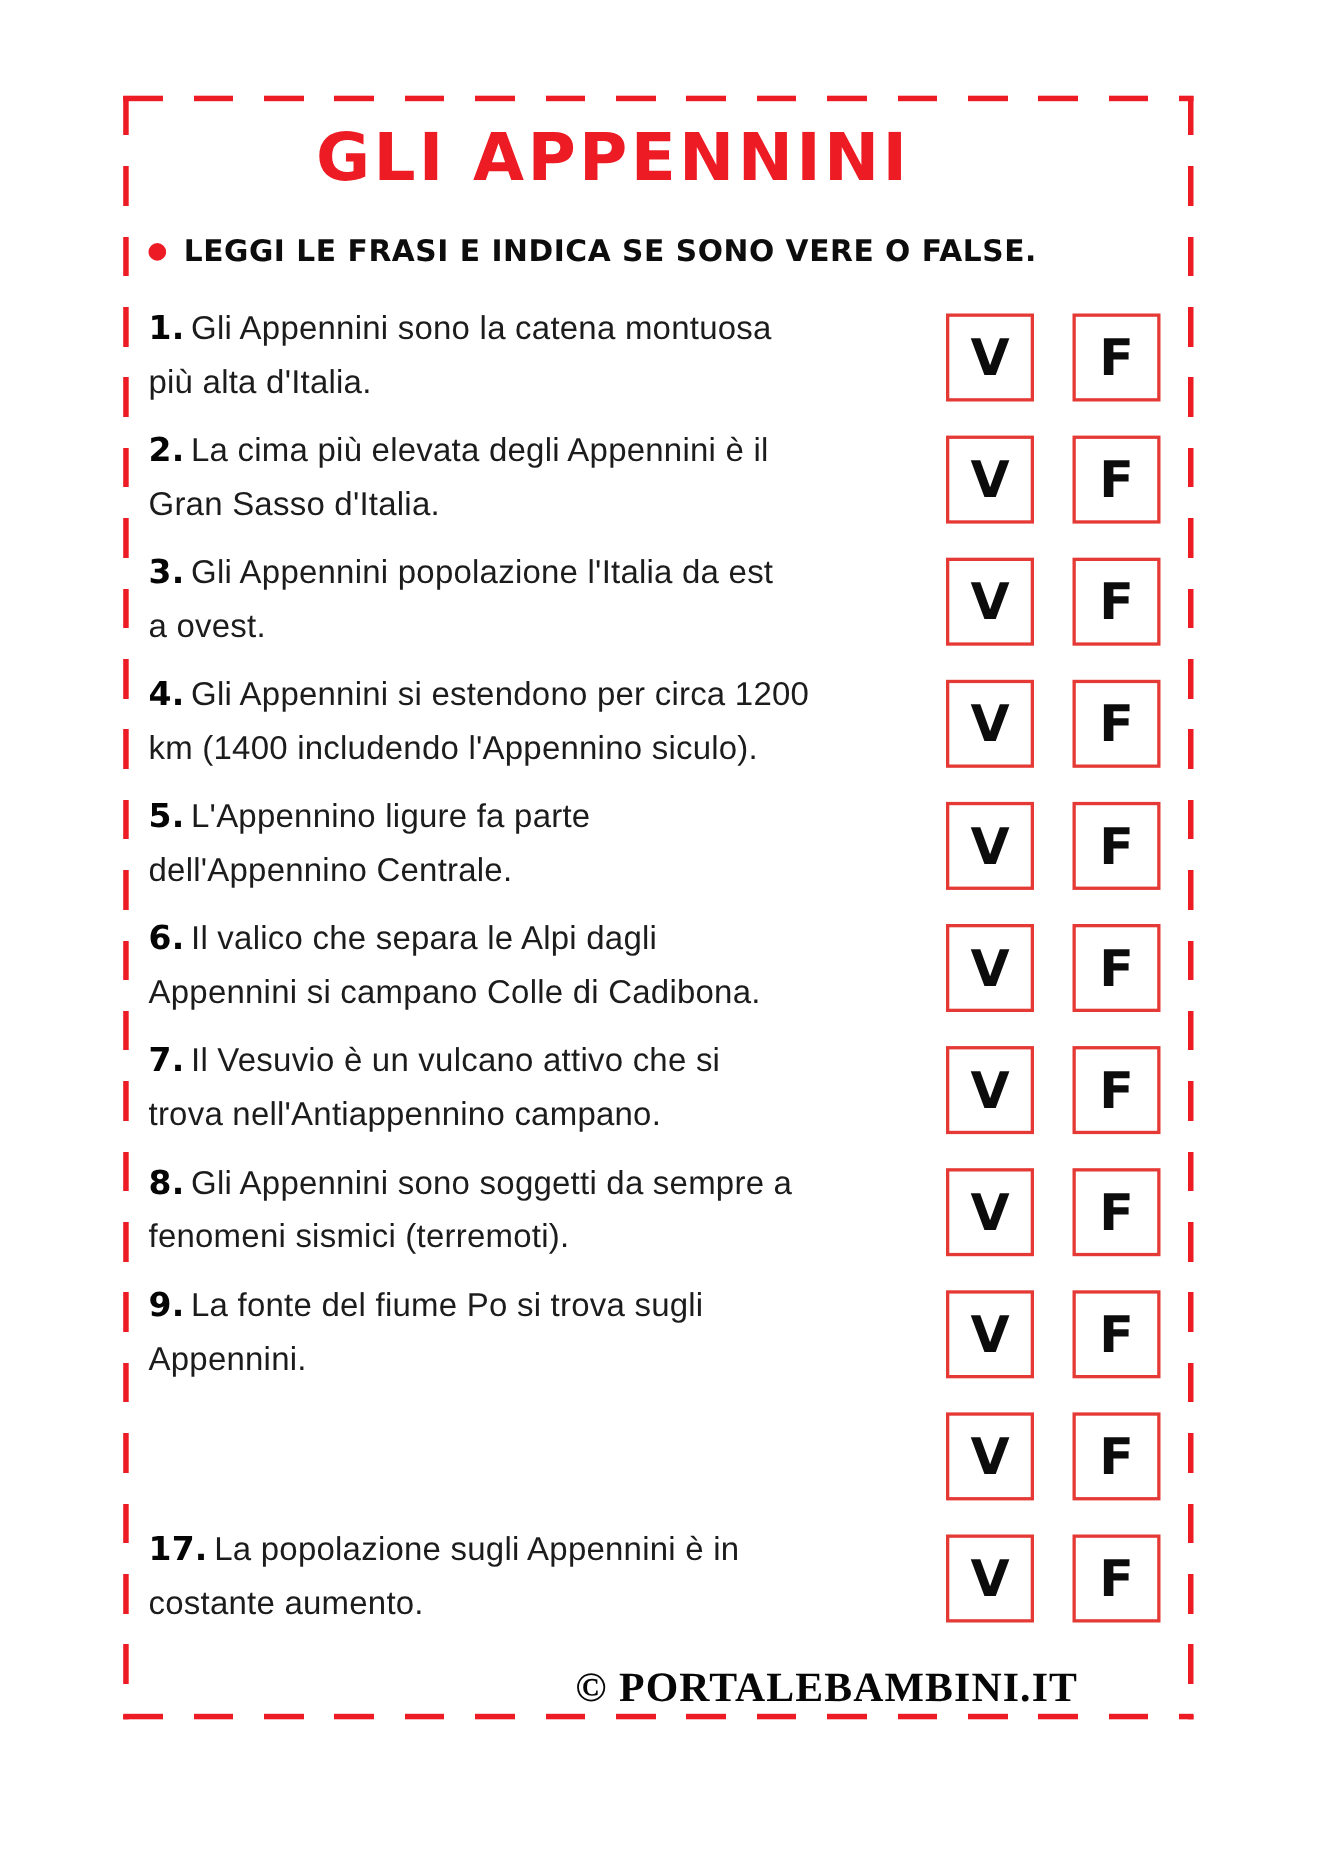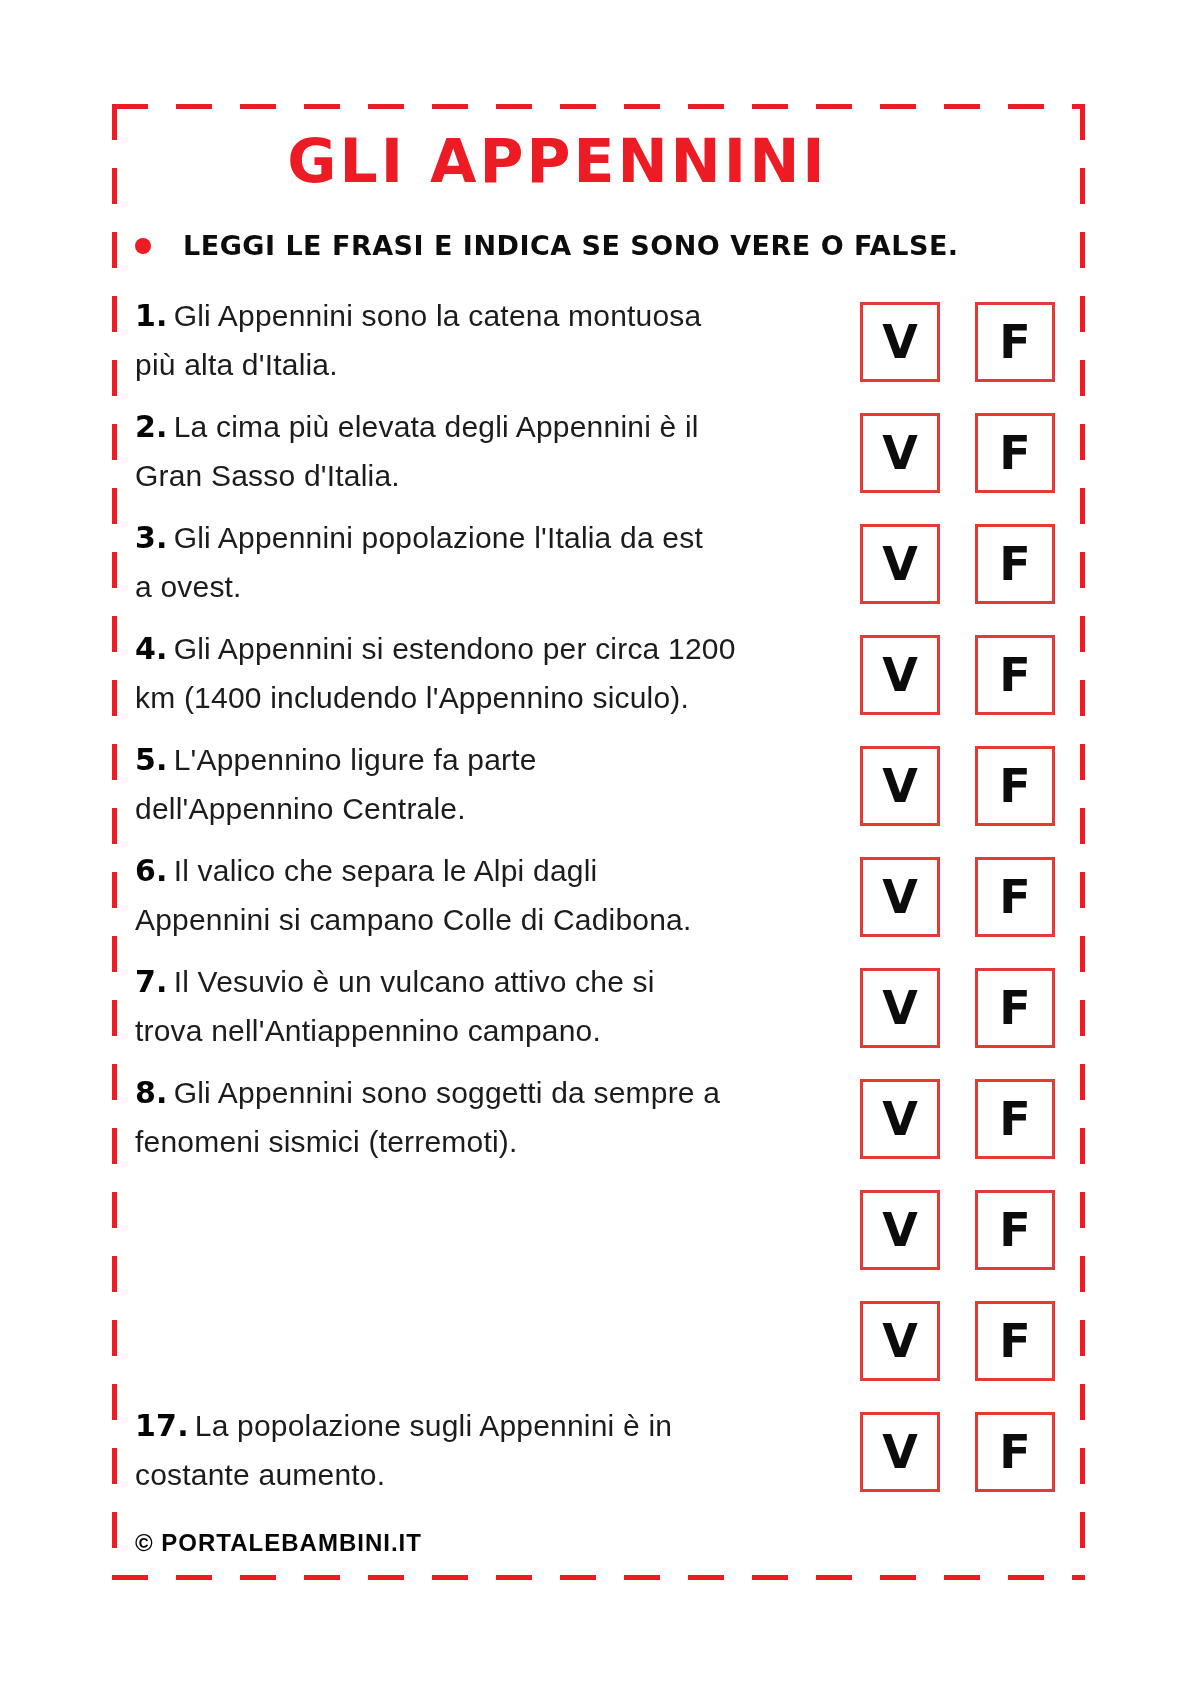--- a/index.html
+++ b/index.html
@@ -1,38 +1,38 @@
 <!DOCTYPE html>
 <html><head>
 <meta charset="utf-8">
 <style>
   html,body{margin:0;padding:0;}
   body{
     width:1200px;height:1697px;background:#ffffff;position:relative;overflow:hidden;
     font-family:"Liberation Sans",sans-serif;
   }
-  .frame{position:absolute;left:112px;top:104px;width:973px;height:1476px;}
+  .frame{position:absolute;left:112px;top:87px;width:973px;height:1476px;}
   .edge{position:absolute;}
   .edge.top{left:0;right:0;top:0;height:5px;
     background:repeating-linear-gradient(90deg,var(--red) 0 36px,transparent 36px 64px);}
   .edge.bottom{left:0;right:0;bottom:0;height:5px;
     background:repeating-linear-gradient(90deg,var(--red) 0 36px,transparent 36px 64px);}
   .edge.left{top:0;bottom:0;left:0;width:5px;
     background:repeating-linear-gradient(180deg,var(--red) 0 36px,transparent 36px 64px);}
   .edge.right{top:0;bottom:0;right:0;width:5px;
     background:repeating-linear-gradient(180deg,var(--red) 0 36px,transparent 36px 64px);}
   :root{--red:#ed1c24;--boxred:#e53935;--ink:#1c1c1c;}
   .content{position:absolute;left:0;top:0;right:0;bottom:0;
     padding:24px 30px 0 23px;box-sizing:border-box;}
   .title{
     margin:0 75px 0 0;text-align:center;
     font-family:"DejaVu Sans",sans-serif;font-weight:bold;
     font-size:60px;line-height:66px;letter-spacing:3px;color:var(--red);
   }
-  .subtitle{margin-top:36px;display:flex;align-items:center;gap:32px;}
+  .subtitle{margin-top:36px;display:flex;align-items:center;gap:16px;}
   .bullet{width:16px;height:16px;border-radius:50%;background:var(--red);flex:none;}
   .subtitle-text{
     font-family:"DejaVu Sans",sans-serif;font-weight:bold;
     font-size:27px;letter-spacing:0.5px;color:#0d0d0d;white-space:nowrap;
   }
   .questions{margin-top:30px;}
   .qrow{display:flex;align-items:center;min-height:98px;margin-bottom:13px;}
   .qtext{flex:1;font-size:30px;line-height:49px;color:var(--ink);letter-spacing:0.2px;}
   .qnum{
     font-family:"DejaVu Sans",sans-serif;font-weight:bold;
@@ -41,23 +41,23 @@
   .vf{display:flex;gap:35px;margin-left:auto;margin-top:4px;flex:none;}
   .vf-box{
     width:74px;height:74px;border:3px solid var(--boxred);background:#fff;
     display:flex;align-items:center;justify-content:center;cursor:pointer;
   }
   .vf-letter{
     font-family:"DejaVu Sans",sans-serif;font-weight:bold;
     font-size:46px;color:#0c0c0c;line-height:1;
   }
   .footer{
-    margin:30px 75px 0 0;text-align:left;
-    font-family:Liberation Sans, sans-serif;font-weight:bold;
-    font-size:24px;letter-spacing:1px;color:#070707;
+    margin:30px 75px 0 0;text-align:right;
+    font-family:Liberation Serif, serif;font-weight:bold;
+    font-size:38px;letter-spacing:1px;color:#070707;
   }
 </style>
 </head>
 <body>
 
 <div class="page">
   <div class="frame">
     <div class="edge top"></div>
     <div class="edge bottom"></div>
     <div class="edge left"></div>
@@ -186,20 +186,24 @@
       <div class="vf-box">
         <span class="vf-letter">V</span>
       </div>
       <div class="vf-box">
         <span class="vf-letter">F</span>
       </div>
     </div>
   </div>
 
   <div class="qrow">
+    <div class="qtext">
+      <div class="qline"><span class="qnum">9.</span><span class="qline-text">La fonte del fiume Po si trova sugli</span></div>
+      <div class="qline qline2">Appennini.</div>
+    </div>
     <div class="vf">
       <div class="vf-box">
         <span class="vf-letter">V</span>
       </div>
       <div class="vf-box">
         <span class="vf-letter">F</span>
       </div>
     </div>
   </div>
 

